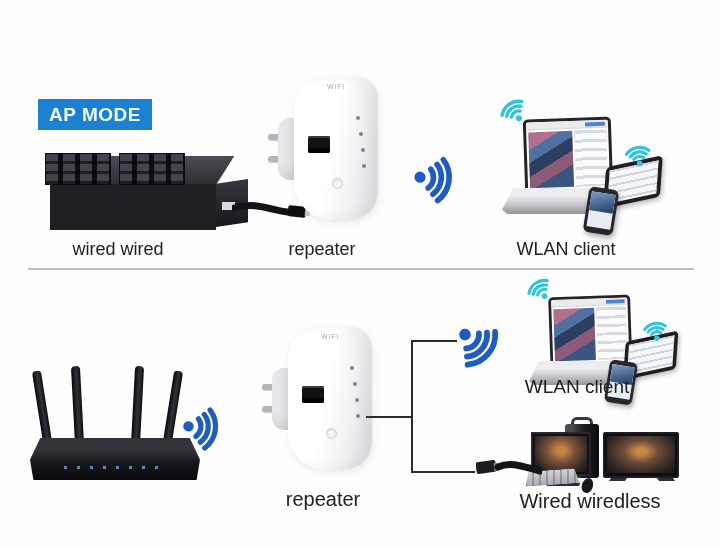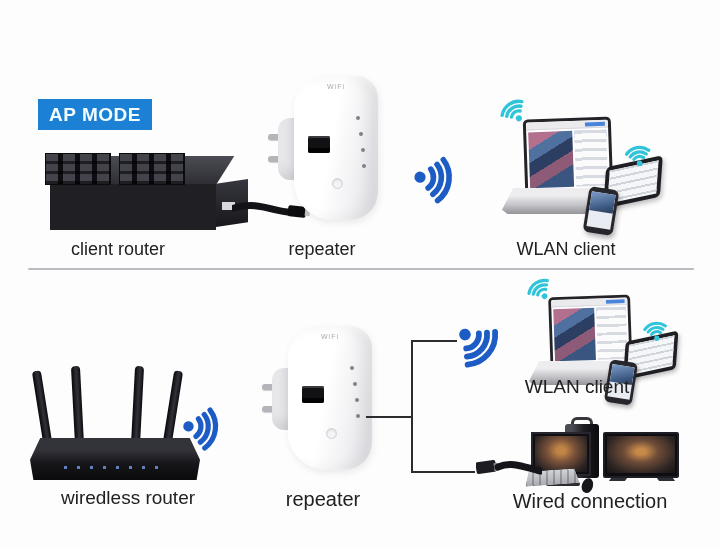--- a/index.html
+++ b/index.html
@@ -164,21 +164,21 @@
     <div class="wr-side"></div>
     <div class="wr-chip"></div>
     <div class="wr-cable">
       <svg viewBox="0 0 80 46" aria-hidden="true">
         <path d="M2 22 C 28 14, 44 28, 62 26" stroke="#131317" stroke-width="7" fill="none" stroke-linecap="round"></path>
         <rect x="56" y="20" width="18" height="11" rx="2" fill="#0d0d10" transform="rotate(6 65 25)"></rect>
         <rect x="73" y="23" width="5" height="7" fill="#c6c6cb" transform="rotate(6 75 26)"></rect>
       </svg>
     </div>
   </div>
-  <div class="device-label lbl-wired-router">client router</div>
+  <div class="device-label lbl-wired-router">wired wired</div>
 
   <div class="repeater rep-top">
     <div class="rp-prong p1"></div>
     <div class="rp-prong p2"></div>
     <div class="rp-plug"></div>
     <div class="rp-body"></div>
     <div class="rp-logo">WiFi</div>
     <div class="rp-port"></div>
     <div class="rp-btn"></div>
     <div class="rp-led l1"></div>
@@ -243,21 +243,20 @@
 
 
   <div class="wireless-router">
     <div class="ant a1"></div>
     <div class="ant a2"></div>
     <div class="ant a3"></div>
     <div class="ant a4"></div>
     <div class="wrt-body"></div>
     <div class="wrt-leds"></div>
   </div>
-  <div class="device-label lbl-wireless-router">wiredless router</div>
 
   <div class="wifi-blue mid">
     <svg viewBox="0 0 100 100" aria-hidden="true">
       <circle cx="14" cy="50" r="10" fill="currentColor"></circle>
       <g fill="none" stroke="currentColor" stroke-width="10" stroke-linecap="round">
         <path d="M31 33 A24 24 0 0 1 31 67"></path>
         <path d="M40.9 23.1 A38 38 0 0 1 40.9 76.9"></path>
         <path d="M50.8 13.2 A52 52 0 0 1 50.8 86.8"></path>
       </g>
     </svg>
@@ -350,15 +349,15 @@
     <div class="wc-mon-stand"></div>
     <div class="wc-mon-base"></div>
     <div class="wc-tv">
       <div class="wc-tv-scr"></div>
     </div>
     <div class="wc-leg lg1"></div>
     <div class="wc-leg lg2"></div>
     <div class="wc-kb"></div>
     <div class="wc-mouse"></div>
   </div>
-  <div class="device-label lbl-wired-connection">Wired connection</div>
+  <div class="device-label lbl-wired-connection">Wired wiredless</div>
 
 </div>
 
 </body></html>

